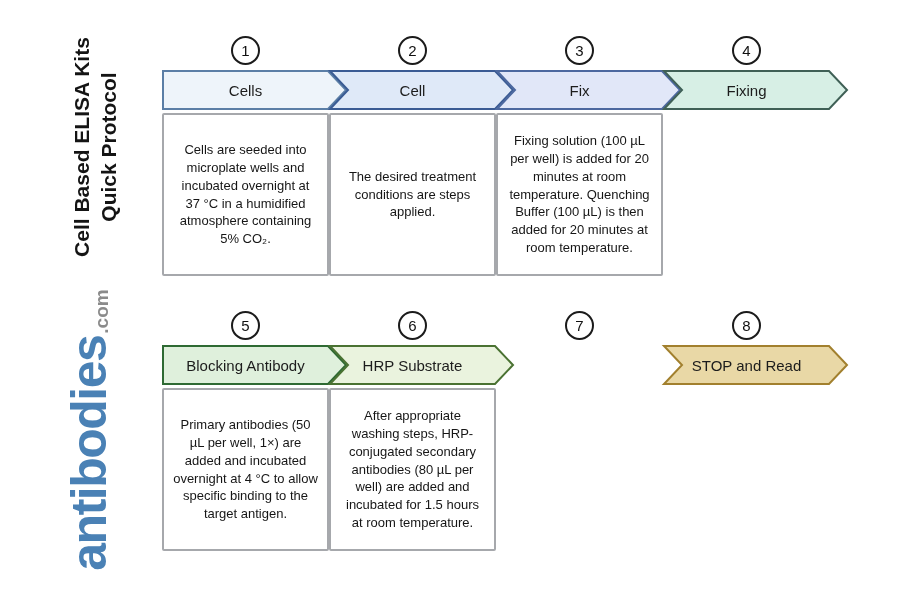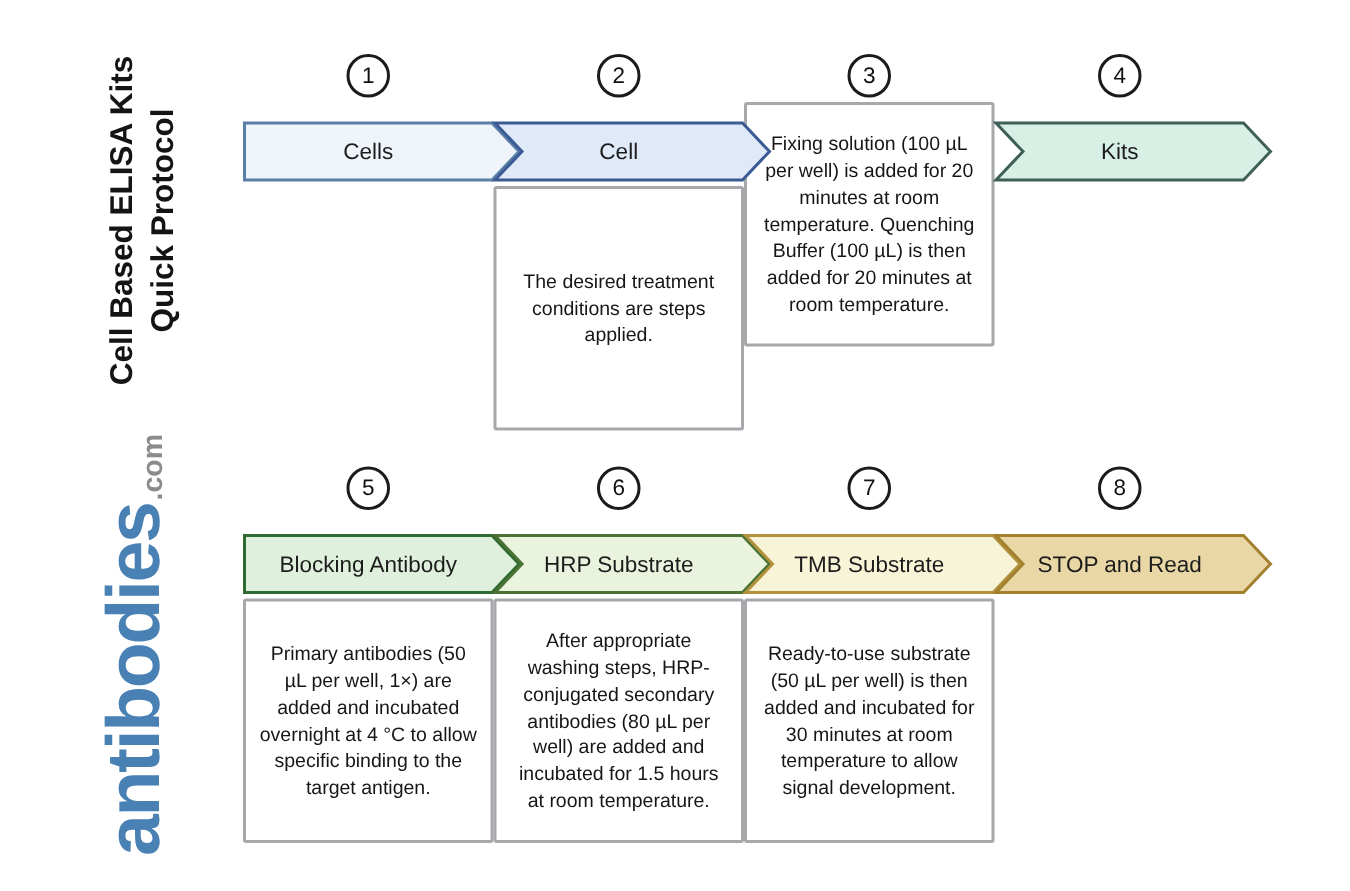--- a/index.html
+++ b/index.html
@@ -26,21 +26,21 @@
   .row { position:absolute; display:flex; }
   .row1 { left:162px; top:36px; }
   .row2 { left:162px; top:311px; }
   .step { width:167px; display:flex; flex-direction:column; align-items:center; }
   .num-circle {
     width:29px; height:29px; box-sizing:border-box; background:#fff;
     border:2px solid #1b1b1b; border-radius:50%;
     display:flex; align-items:center; justify-content:center;
     font-size:15px; color:#111;
   }
-  .arrow-wrap { position:relative; width:167px; height:40px; margin-top:16px; }
+  .arrow-wrap { position:relative; width:167px; height:40px; margin-top:5px; }
   .arrow-svg  { position:absolute; left:0; top:0; overflow:visible; }
   .arrow-svg polygon { stroke-width:2; stroke-linejoin:miter; }
   .arrow-label {
     position:absolute; left:0; top:0; width:167px; height:40px;
     display:flex; align-items:center; justify-content:center;
     font-size:15px; color:#1c1c1c;
   }
   .desc-box {
     width:167px; height:163px; margin-top:3px; box-sizing:border-box; background:#fff;
     border:2px solid #a6a8ac; border-radius:2px;
@@ -71,20 +71,23 @@
     <div class="step">
       <div class="num-circle">
           <span>1</span>
         </div>
       <div class="arrow-wrap">
         <svg class="arrow-svg" width="185" height="40" viewBox="0 0 185 40">
             <polygon points="1,1 166,1 184,20 166,39 1,39" fill="#eef4fa" stroke="#5b7ea6"></polygon>
           </svg>
         <div class="arrow-label">Cells</div>
       </div>
+      <div class="desc-box">
+        <p class="desc">Cells are seeded into microplate wells and incubated overnight at 37 °C in a humidified atmosphere containing 5% CO₂.</p>
+      </div>
     </div>
 
     <div class="step">
       <div class="num-circle">
           <span>2</span>
         </div>
       <div class="arrow-wrap">
         <svg class="arrow-svg" width="185" height="40" viewBox="0 0 185 40">
             <polygon points="1,1 166,1 184,20 166,39 1,39 19,20" fill="#dfe9f8" stroke="#3a5b94"></polygon>
           </svg>
@@ -92,34 +95,40 @@
       </div>
       <div class="desc-box">
         <p class="desc">The desired treatment conditions are steps applied.</p>
       </div>
     </div>
 
     <div class="step">
       <div class="num-circle">
           <span>3</span>
         </div>
+      <div class="arrow-wrap">
+        <svg class="arrow-svg" width="185" height="40" viewBox="0 0 185 40">
+            <polygon points="1,1 166,1 184,20 166,39 1,39 19,20" fill="#e1e7f8" stroke="#4c689f"></polygon>
+          </svg>
+        <div class="arrow-label">Fix</div>
+      </div>
       <div class="desc-box">
         <p class="desc">Fixing solution (100 µL per well) is added for 20 minutes at room temperature. Quenching Buffer (100 µL) is then added for 20 minutes at room temperature.</p>
       </div>
     </div>
 
     <div class="step">
       <div class="num-circle">
           <span>4</span>
         </div>
       <div class="arrow-wrap">
         <svg class="arrow-svg" width="185" height="40" viewBox="0 0 185 40">
             <polygon points="1,1 166,1 184,20 166,39 1,39 19,20" fill="#d7efe5" stroke="#3f6056"></polygon>
           </svg>
-        <div class="arrow-label">Kits</div>
+        <div class="arrow-label">Fixing</div>
       </div>
     </div>
 
   </div>
 
   <div class="row row2">
 
     <div class="step">
       <div class="num-circle">
           <span>5</span>
@@ -147,29 +156,20 @@
       </div>
       <div class="desc-box">
         <p class="desc">After appropriate washing steps, HRP-conjugated secondary antibodies (80 µL per well) are added and incubated for 1.5 hours at room temperature.</p>
       </div>
     </div>
 
     <div class="step">
       <div class="num-circle">
           <span>7</span>
         </div>
-      <div class="arrow-wrap">
-        <svg class="arrow-svg" width="185" height="40" viewBox="0 0 185 40">
-            <polygon points="1,1 166,1 184,20 166,39 1,39 19,20" fill="#f8f4d7" stroke="#b2923c"></polygon>
-          </svg>
-        <div class="arrow-label">TMB Substrate</div>
-      </div>
-      <div class="desc-box">
-        <p class="desc">Ready-to-use substrate (50 µL per well) is then added and incubated for 30 minutes at room temperature to allow signal development.</p>
-      </div>
     </div>
 
     <div class="step">
       <div class="num-circle">
           <span>8</span>
         </div>
       <div class="arrow-wrap">
         <svg class="arrow-svg" width="185" height="40" viewBox="0 0 185 40">
             <polygon points="1,1 166,1 184,20 166,39 1,39 19,20" fill="#e9d8a6" stroke="#a2802e"></polygon>
           </svg>

